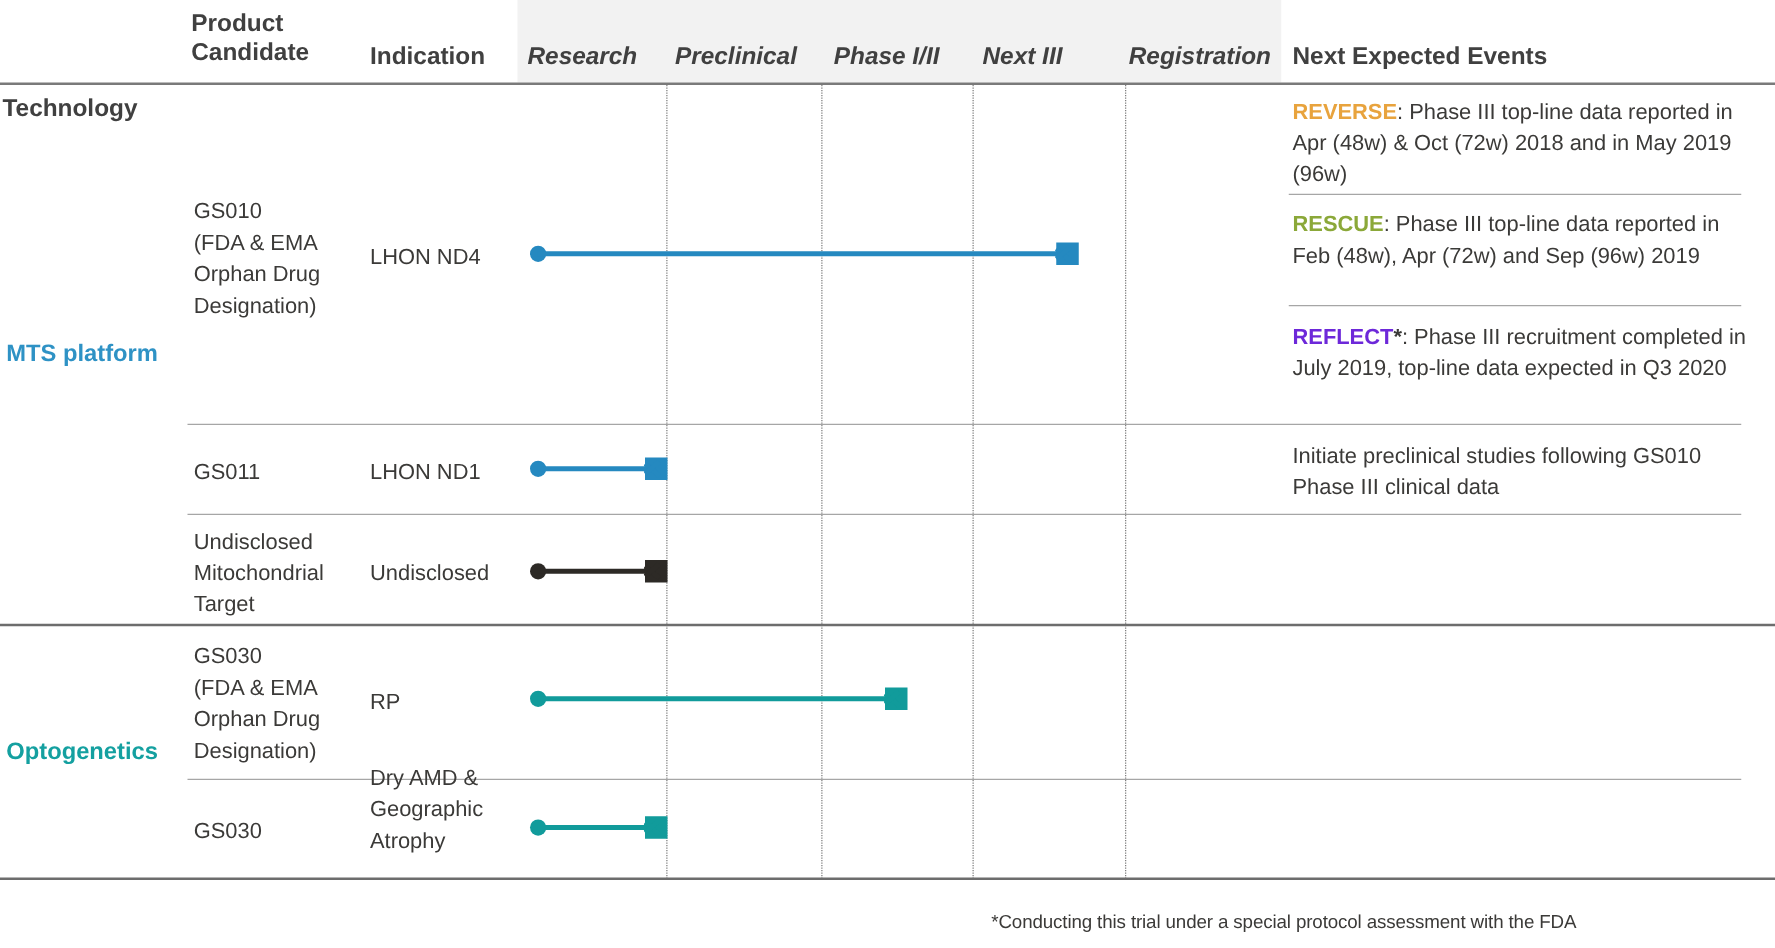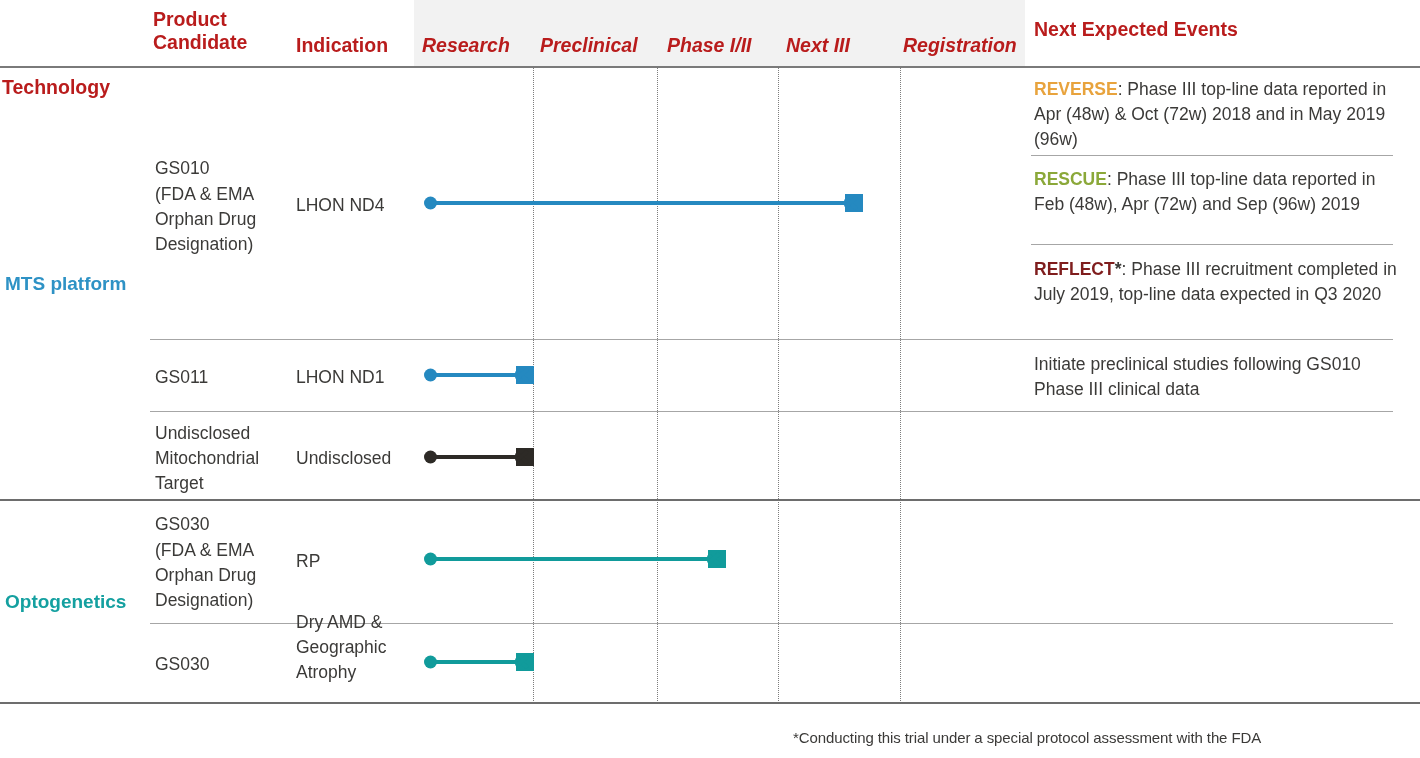--- a/index.html
+++ b/index.html
@@ -34,21 +34,21 @@
     left: 0;
     top: 66px;
     width: 1420px;
     height: 2px;
     background: #7a7a7a;
   }
   .hcell {
     position: absolute;
     font-size: 19.5px;
     font-weight: bold;
-    color: #b91c1c;
+    color: #404040;
     line-height: 1.18;
     white-space: pre-line;
   }
   .hcell.ital { font-style: italic; }
 
   
   .vdiv {
     position: absolute;
     top: 68px;
     width: 0;
@@ -86,21 +86,21 @@
   .nee {
     position: absolute;
     left: 1034px;
     width: 372px;
     font-size: 17.5px;
     line-height: 1.42;
     color: #3b3a38;
   }
   .nee b.tag-reverse { color: #e8a33d; }
   .nee b.tag-rescue  { color: #8ba839; }
-  .nee b.tag-reflect { color: #7f1d1d; }
+  .nee b.tag-reflect { color: #6d28d9; }
   .nee b.tag-pioneer { color: #c0392b; }
 
   
   .arrow { position: absolute; }
   .arrow .dot {
     position: absolute;
     left: 0;
     top: 50%;
     width: 13px;
     height: 13px;
@@ -152,21 +152,21 @@
 
   <div class="hcell" style="left:2px;  top:34px;margin-top:42px;">Technology</div>
   <div class="hcell" style="left:153px;top:8px;">Product
 Candidate</div>
   <div class="hcell" style="left:296px;top:34px;">Indication</div>
   <div class="hcell ital" style="left:422px;top:34px;">Research</div>
   <div class="hcell ital" style="left:540px;top:34px;">Preclinical</div>
   <div class="hcell ital" style="left:667px;top:34px;">Phase I/II</div>
   <div class="hcell ital" style="left:786px;top:34px;">Next III</div>
   <div class="hcell ital" style="left:903px;top:34px;">Registration</div>
-  <div class="hcell" style="left:1034px;top:18px;text-align:right;">Next Expected Events</div>
+  <div class="hcell" style="left:1034px;top:34px;text-align:right;">Next Expected Events</div>
 
   <div class="header-rule"></div>
 
   <div class="vdiv" style="left:533px;"></div>
   <div class="vdiv" style="left:657px;"></div>
   <div class="vdiv" style="left:778px;"></div>
   <div class="vdiv" style="left:900px;"></div>
 
   <div class="tech mts" style="left:5px; top:273px;">MTS platform</div>
   <div class="tech opto" style="left:5px; top:591px;">Optogenetics</div>

